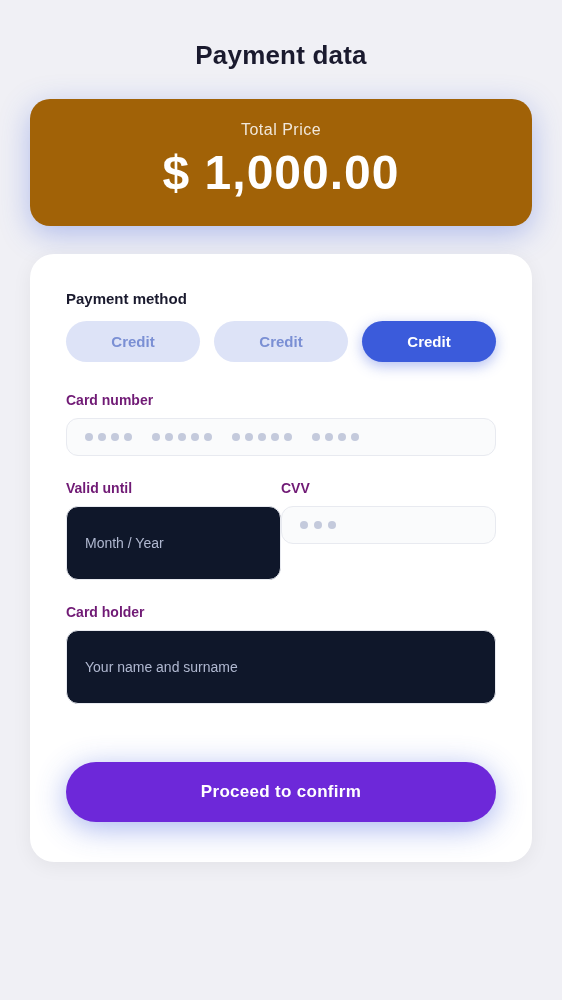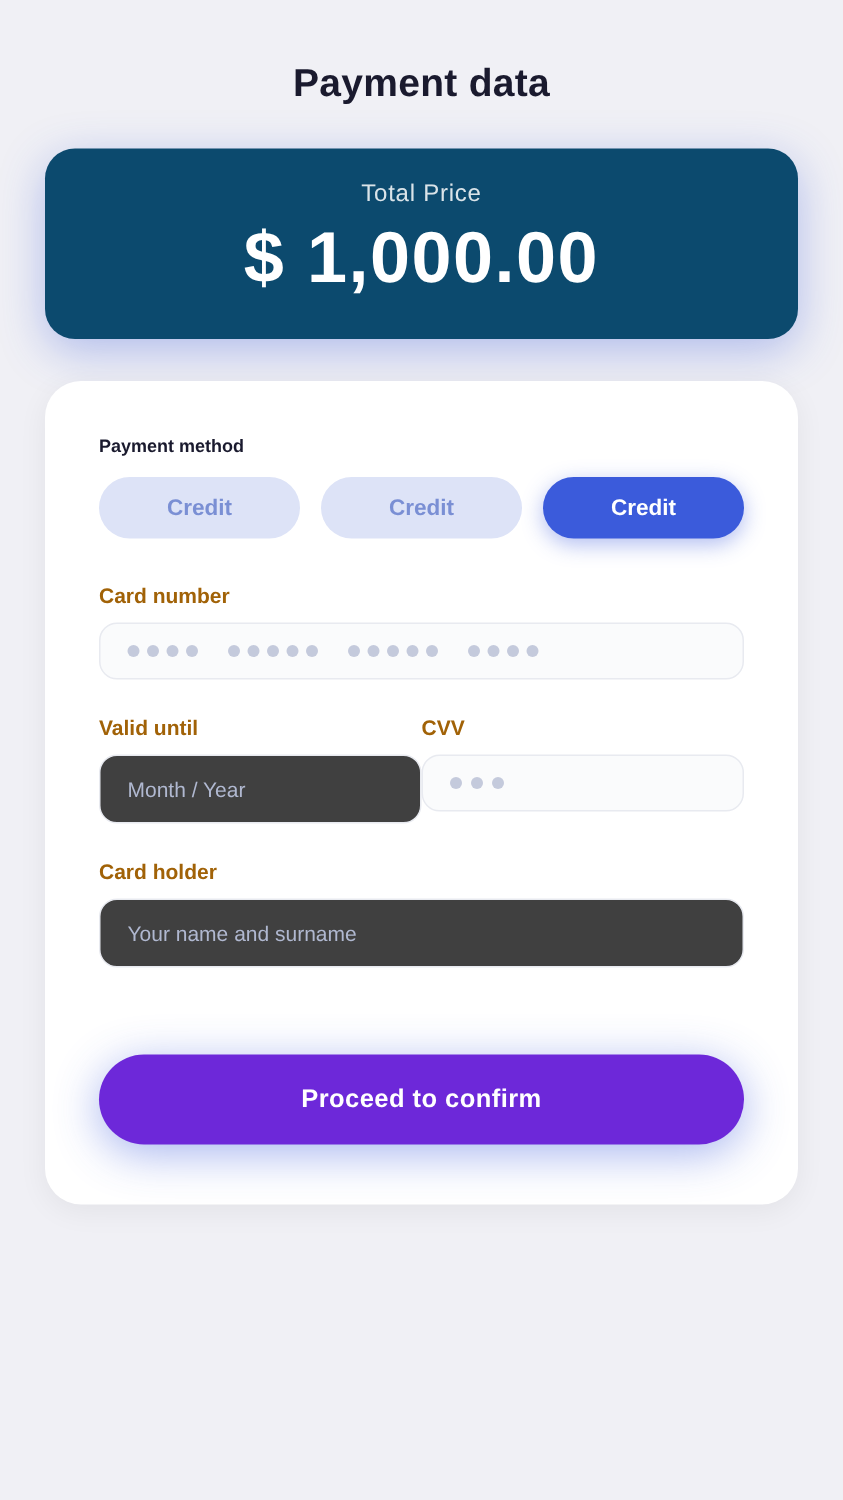--- a/index.html
+++ b/index.html
@@ -22,21 +22,21 @@
     .page-title {
       font-size: 26px;
       font-weight: 700;
       color: #1a1a2e;
       margin-bottom: 28px;
       letter-spacing: 0.2px;
     }
 
     .total-price-card {
       width: 100%;
-      background: #0c4a6e;
+      background: #a16207;
       border-radius: 20px;
       padding: 22px 30px 26px;
       text-align: center;
       margin-bottom: 28px;
       box-shadow: 0 8px 30px rgba(59, 91, 219, 0.35);
     }
 
     .total-price-label {
       font-size: 16px;
       font-weight: 500;
@@ -54,21 +54,21 @@
 
     .payment-form-card {
       width: 100%;
       background: #ffffff;
       border-radius: 24px;
       padding: 36px 36px 40px;
       box-shadow: 0 4px 20px rgba(0, 0, 0, 0.06);
     }
 
     .section-label {
-      font-size: 12px;
+      font-size: 15px;
       font-weight: 600;
       color: #1a1a2e;
       margin-bottom: 14px;
     }
 
     .payment-method-row {
       display: flex;
       gap: 14px;
       margin-bottom: 30px;
     }
@@ -96,33 +96,33 @@
       box-shadow: 0 4px 14px rgba(59, 91, 219, 0.4);
     }
 
     .field-group {
       margin-bottom: 24px;
     }
 
     .field-label {
       font-size: 14px;
       font-weight: 600;
-      color: #a16207;
+      color: #701a75;
       margin-bottom: 10px;
       display: block;
     }
 
     .input-field {
       width: 100%;
       border: 1.5px solid #e8eaf0;
       border-radius: 12px;
-      padding: 14px 18px;
+      padding: 28px 18px;
       font-size: 14px;
       color: #9aa0b8;
-      background: #404040;
+      background: #0f172a;
       outline: none;
     }
 
     .input-field::placeholder {
       color: #b0b8d0;
     }
 
     .card-dots {
       width: 100%;
       border: 1.5px solid #e8eaf0;

